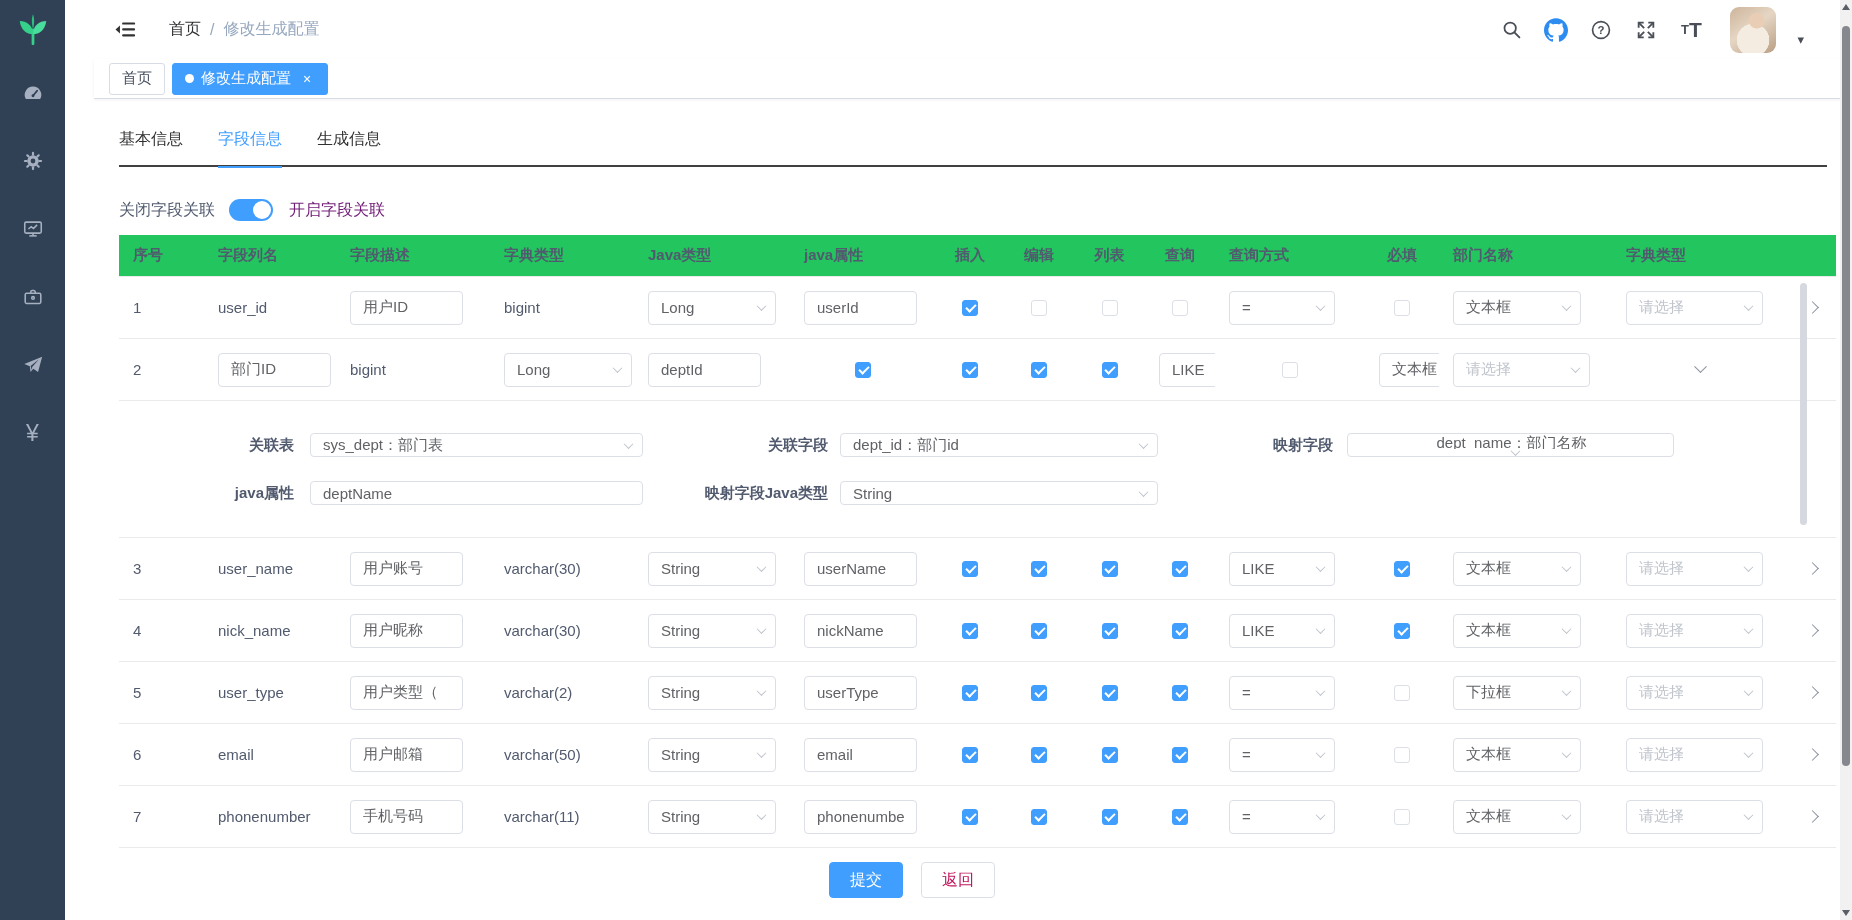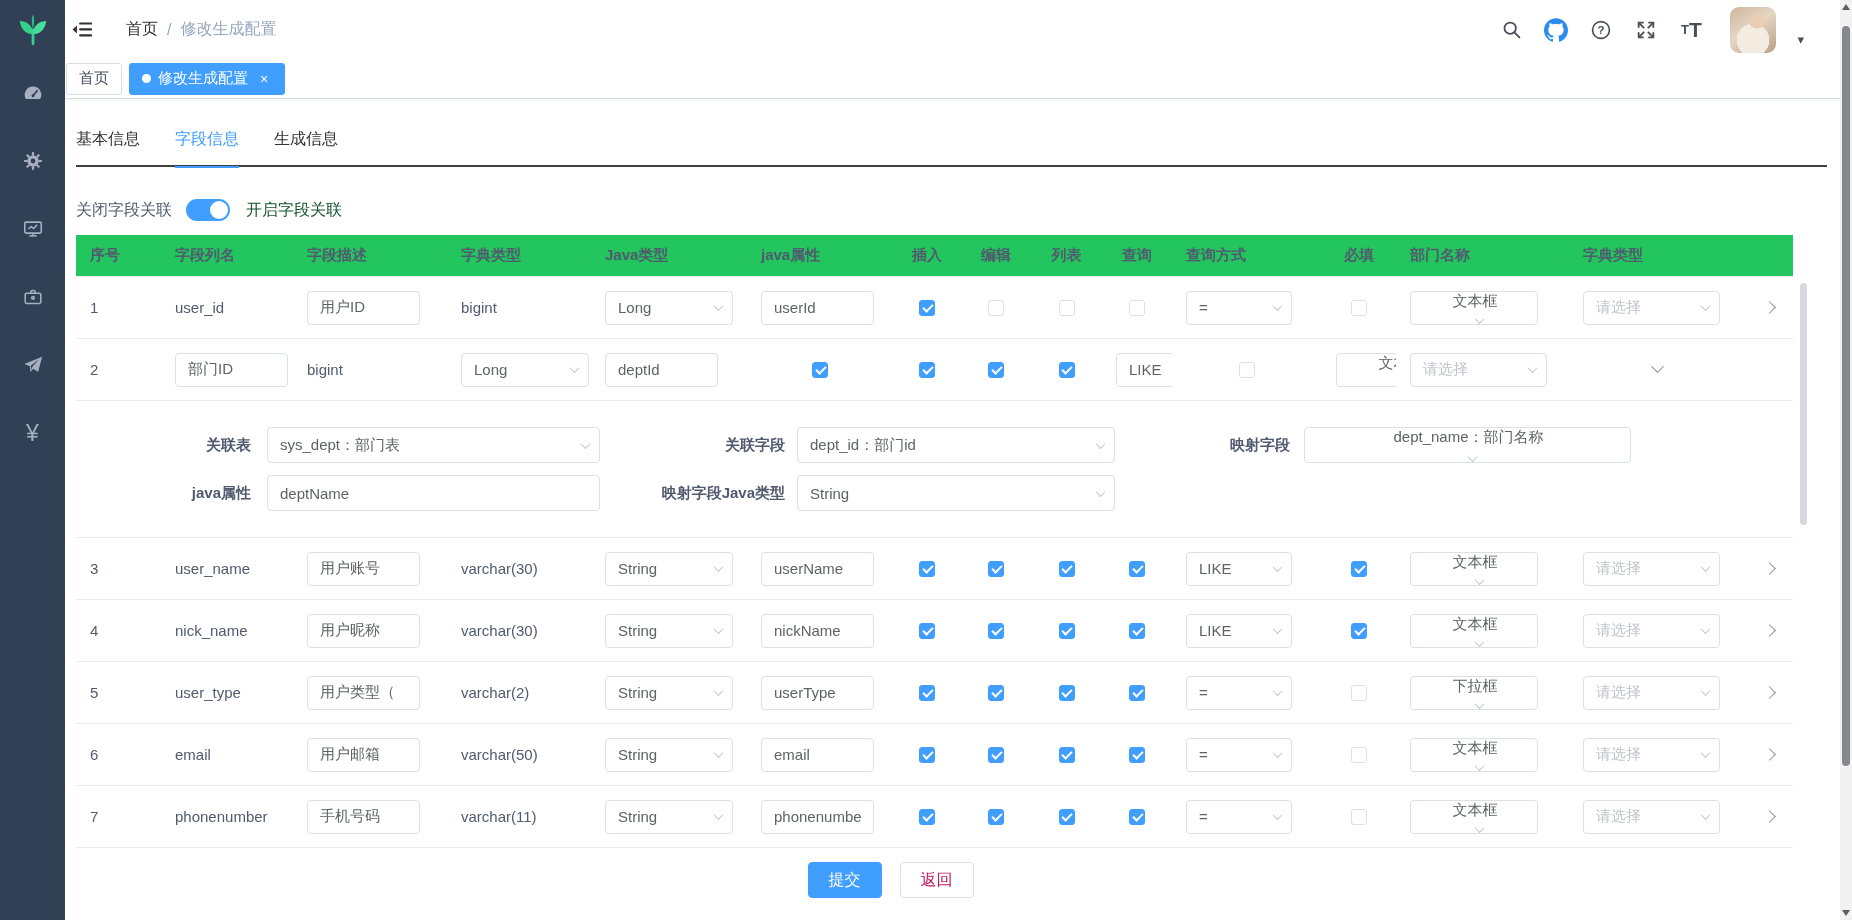--- a/index.html
+++ b/index.html
@@ -9,21 +9,21 @@
     background:#fff; font-family:"Liberation Sans","DejaVu Sans",sans-serif;
     color:#515a6e; font-size:15px;
   }
   
   .sidebar { position:absolute; left:0; top:0; bottom:0; width:65px; background:#304156; z-index:30; }
   .logo { height:59px; display:flex; align-items:center; justify-content:center; cursor:pointer; }
   .side-nav { display:flex; flex-direction:column; }
   .side-item { height:68px; display:flex; align-items:center; justify-content:center; cursor:pointer; }
   .yuan { font-size:23px; color:#a6b0c0; font-weight:400; }
   
-  .main { margin-left:51px; }
+  .main { margin-left:94px; }
   .navbar { height:59px; display:flex; align-items:center; padding-left:20px; background:#fff; }
   .hamburger { width:24px; height:24px; display:flex; align-items:center; cursor:pointer; }
   .breadcrumb { margin-left:31px; font-size:16px; display:flex; align-items:center; gap:9px; }
   .crumb { color:#303133; cursor:pointer; }
   .crumb.current { color:#97a8be; cursor:default; }
   .sep { color:#97a8be; }
   .nav-right { margin-left:auto; display:flex; align-items:center; gap:21px; padding-right:48px; }
   .nav-icon { width:24px; height:24px; display:flex; align-items:center; justify-content:center; cursor:pointer; }
   .fontsize-icon { font-weight:700; color:#4a4e57; letter-spacing:0; cursor:pointer; }
   .fontsize-icon .t-sm { font-size:13px; }
@@ -49,57 +49,57 @@
   .tabs { display:flex; height:54px; align-items:center; border-bottom:2px solid #404040; }
   .tab { font-size:16px; color:#303133; margin-right:35px; cursor:pointer; position:relative;
     height:54px; display:flex; align-items:center; }
   .tab.active { color:#409eff; }
   .tab.active::after { content:""; position:absolute; left:0; right:0; bottom:-2px; height:2px; background:#409eff; }
   .switch-row { margin-top:26px; height:34px; display:flex; align-items:center; }
   .switch-label { color:#515a6e; font-size:16px; }
   .switch { width:44px; height:22px; border-radius:11px; background:#409eff; position:relative;
     display:inline-block; margin:0 16px 0 14px; cursor:pointer; }
   .switch .knob { position:absolute; right:2px; top:2px; width:18px; height:18px; border-radius:50%; background:#fff; }
-  .switch-on-label { color:#14532d; font-size:16px; cursor:pointer; }
+  .switch-on-label { color:#701a75; font-size:16px; cursor:pointer; }
   
   .gtable { margin-top:8px; width:1717px; }
   .thead, .trow, .gr { display:grid;
     grid-template-columns:85px 132px 154px 144px 156px 146px 68px 70px 71px 70px 150px 74px 173px 177px 47px; }
   .thead { background:#22c55e; height:42px; border-bottom:1px solid #e8eaec; }
   .th { display:flex; align-items:center; padding-left:14px; font-weight:700; color:#515a6e; font-size:15px; }
   .trow { height:62px; border-bottom:1px solid #e8eaec; background:#fff; }
   .td { display:flex; align-items:center; padding-left:14px; color:#515a6e; font-size:15px; overflow:hidden; }
   .center { justify-content:center; padding-left:0; }
   .inp { height:34px; border:1px solid #dcdfe6; border-radius:4px; padding:0 12px; font-size:15px;
     color:#606266; background:#fff; outline:none; font-family:inherit; }
   .inp.w-cell { width:113px; }
   .sel { height:34px; border:1px solid #dcdfe6; border-radius:4px; background:#fff; display:flex;
     align-items:center; justify-content:space-between; padding:0 10px 0 12px; color:#606266;
     font-size:15px; cursor:pointer; flex:none; }
   .sel span { white-space:nowrap; overflow:hidden; }
   .sel.placeholder span { color:#c0c4cc; }
   .chev { width:7px; height:7px; border-right:1.5px solid #c0c4cc; border-bottom:1.5px solid #c0c4cc;
     transform:rotate(45deg) translate(-1px,-1px); margin-left:8px; flex:none; }
-  .w-jtype { width:128px; } .w-qtype { width:106px; } .w-htype { width:128px;flex-direction:column; } .w-dict { width:137px; }
+  .w-jtype { width:128px; } .w-qtype { width:106px; } .w-htype { width:128px; } .w-dict { width:137px; }
   .cb { width:16px; height:16px; border:1px solid #dcdfe6; border-radius:3px; background:#fff;
     position:relative; cursor:pointer; flex:none; }
   .cb.checked { background:#409eff; border-color:#409eff; }
   .cb.checked::after { content:""; position:absolute; left:4.5px; top:1.5px; width:4px; height:8px;
     border-right:2px solid #fff; border-bottom:2px solid #fff; transform:rotate(45deg); }
   .expbtn { width:24px; height:24px; display:flex; align-items:center; justify-content:center; cursor:pointer; }
   .arrow { width:9px; height:9px; border-right:1.6px solid #8a919f; border-bottom:1.6px solid #8a919f; display:inline-block; }
   .arrow.right { transform:rotate(-45deg); }
   .arrow.down { transform:rotate(45deg) translate(-2px,-2px); }
   
   .expand-panel { border-bottom:1px solid #e8eaec; padding:14px 0 26px 0; background:#fff; }
   .panel-row { display:flex; align-items:center; height:36px; margin-top:12px; }
   .plabel { font-weight:700; color:#515a6e; font-size:15px; text-align:right; flex:none; }
   .pl1 { width:175px; } .pl2 { width:165px; margin-left:20px; } .pl3 { width:155px; margin-left:20px; }
   .pc1 { width:333px; margin-left:16px; } .pc2 { width:318px; margin-left:12px; } .pc3 { width:327px; margin-left:14px;flex-direction:column; }
-  .panel-row .sel, .panel-row .inp { height:36px; }
+  .panel-row .sel, .panel-row .inp { height:24px; }
   
   .footer { margin-top:14px; display:flex; justify-content:center; }
   .footer-inner { display:flex; gap:18px; transform:translateX(-61px); }
   .btn { height:36px; padding:0 20px; border-radius:4px; border:1px solid #dcdfe6; background:#fff;
     color:#be185d; font-size:16px; cursor:pointer; font-family:inherit; }
   .btn.primary { background:#409eff; border-color:#409eff; color:#fff; }
   
   .tscroll { position:absolute; left:1800px; top:283px; width:7px; height:242px; border-radius:4px;
     background:#d5d8de; z-index:20; cursor:pointer; }
   .pagebar { position:absolute; right:0; top:0; width:12px; height:920px; background:#f1f1f1; z-index:40; }

